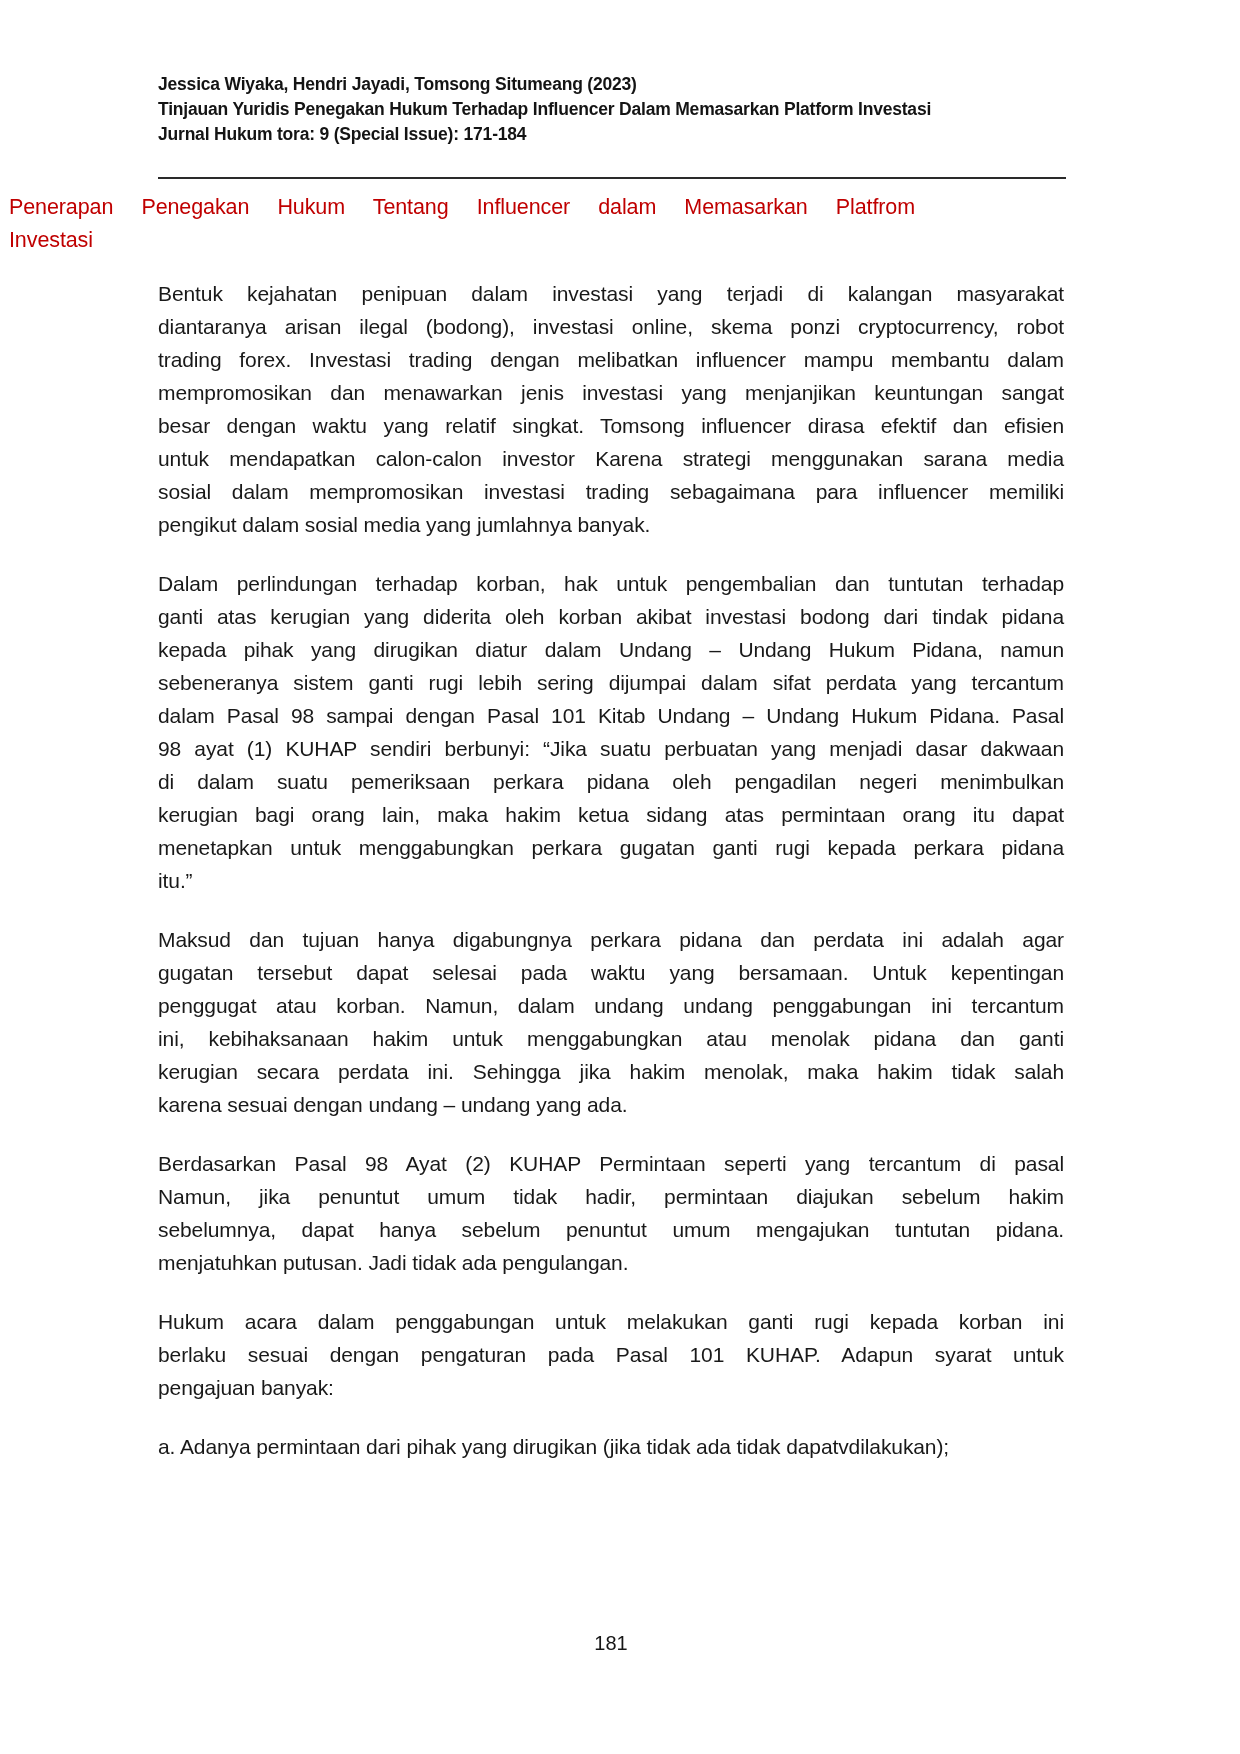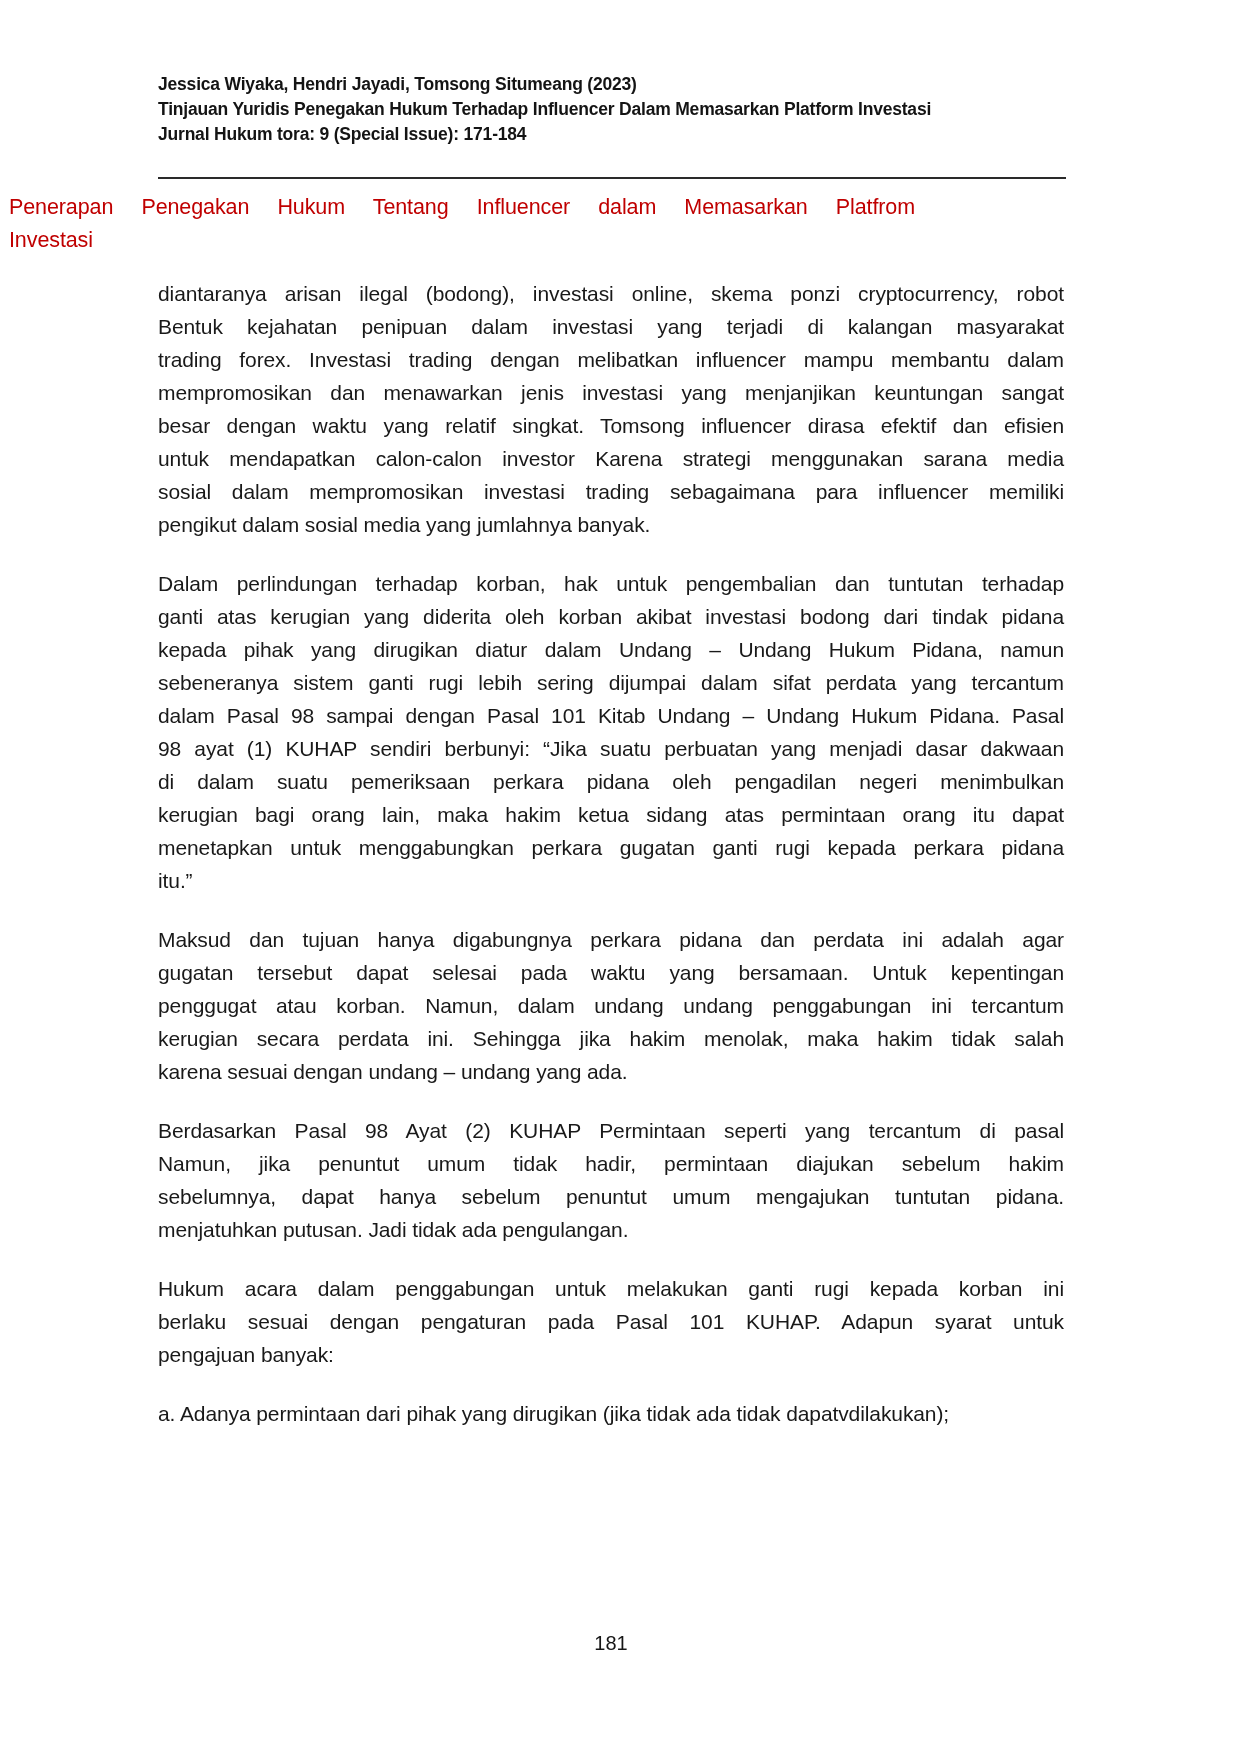--- a/index.html
+++ b/index.html
@@ -64,22 +64,22 @@
       <div class="line">Tinjauan Yuridis Penegakan Hukum Terhadap Influencer Dalam Memasarkan Platform Investasi</div>
       <div class="line">Jurnal Hukum tora: 9 (Special Issue): 171-184</div>
     </div>
   <hr class="rule" style="border-top-color: rgb(42, 42, 42);">
   <div class="heading col" style="color: rgb(192, 0, 0); margin-left: 9px;">
       <div class="line jl">Penerapan Penegakan Hukum Tentang Influencer dalam Memasarkan Platfrom</div>
       <div class="line">Investasi</div>
     </div>
   <div class="bodytext col">
       <div class="paragraph">
+        <div class="line jl">Bentuk kejahatan penipuan dalam investasi yang terjadi di kalangan masyarakat</div>
         <div class="line jl">diantaranya arisan ilegal (bodong), investasi online, skema ponzi cryptocurrency, robot</div>
-        <div class="line jl">Bentuk kejahatan penipuan dalam investasi yang terjadi di kalangan masyarakat</div>
         <div class="line jl">trading forex. Investasi trading dengan melibatkan influencer mampu membantu dalam</div>
         <div class="line jl">mempromosikan dan menawarkan jenis investasi yang menjanjikan keuntungan sangat</div>
         <div class="line jl">besar dengan waktu yang relatif singkat. Tomsong influencer dirasa efektif dan efisien</div>
         <div class="line jl">untuk mendapatkan calon-calon investor Karena strategi menggunakan sarana media</div>
         <div class="line jl">sosial dalam mempromosikan investasi trading sebagaimana para influencer memiliki</div>
         <div class="line">pengikut dalam sosial media yang jumlahnya banyak.</div>
       </div>
       <div class="paragraph">
         <div class="line jl">Dalam perlindungan terhadap korban, hak untuk pengembalian dan tuntutan terhadap</div>
         <div class="line jl">ganti atas kerugian yang diderita oleh korban akibat investasi bodong dari tindak pidana</div>
@@ -89,20 +89,21 @@
         <div class="line jl">98 ayat (1) KUHAP sendiri berbunyi: “Jika suatu perbuatan yang menjadi dasar dakwaan</div>
         <div class="line jl">di dalam suatu pemeriksaan perkara pidana oleh pengadilan negeri menimbulkan</div>
         <div class="line jl">kerugian bagi orang lain, maka hakim ketua sidang atas permintaan orang itu dapat</div>
         <div class="line jl">menetapkan untuk menggabungkan perkara gugatan ganti rugi kepada perkara pidana</div>
         <div class="line">itu.”</div>
       </div>
       <div class="paragraph">
         <div class="line jl">Maksud dan tujuan hanya digabungnya perkara pidana dan perdata ini adalah agar</div>
         <div class="line jl">gugatan tersebut dapat selesai pada waktu yang bersamaan. Untuk kepentingan</div>
         <div class="line jl">penggugat atau korban. Namun, dalam undang undang penggabungan ini tercantum</div>
+        <div class="line jl">ini, kebihaksanaan hakim untuk menggabungkan atau menolak pidana dan ganti</div>
         <div class="line jl">kerugian secara perdata ini. Sehingga jika hakim menolak, maka hakim tidak salah</div>
         <div class="line">karena sesuai dengan undang – undang yang ada.</div>
       </div>
       <div class="paragraph">
         <div class="line jl">Berdasarkan Pasal 98 Ayat (2) KUHAP Permintaan seperti yang tercantum di pasal</div>
         <div class="line jl">Namun, jika penuntut umum tidak hadir, permintaan diajukan sebelum hakim</div>
         <div class="line jl">sebelumnya, dapat hanya sebelum penuntut umum mengajukan tuntutan pidana.</div>
         <div class="line">menjatuhkan putusan. Jadi tidak ada pengulangan.</div>
       </div>
       <div class="paragraph">

